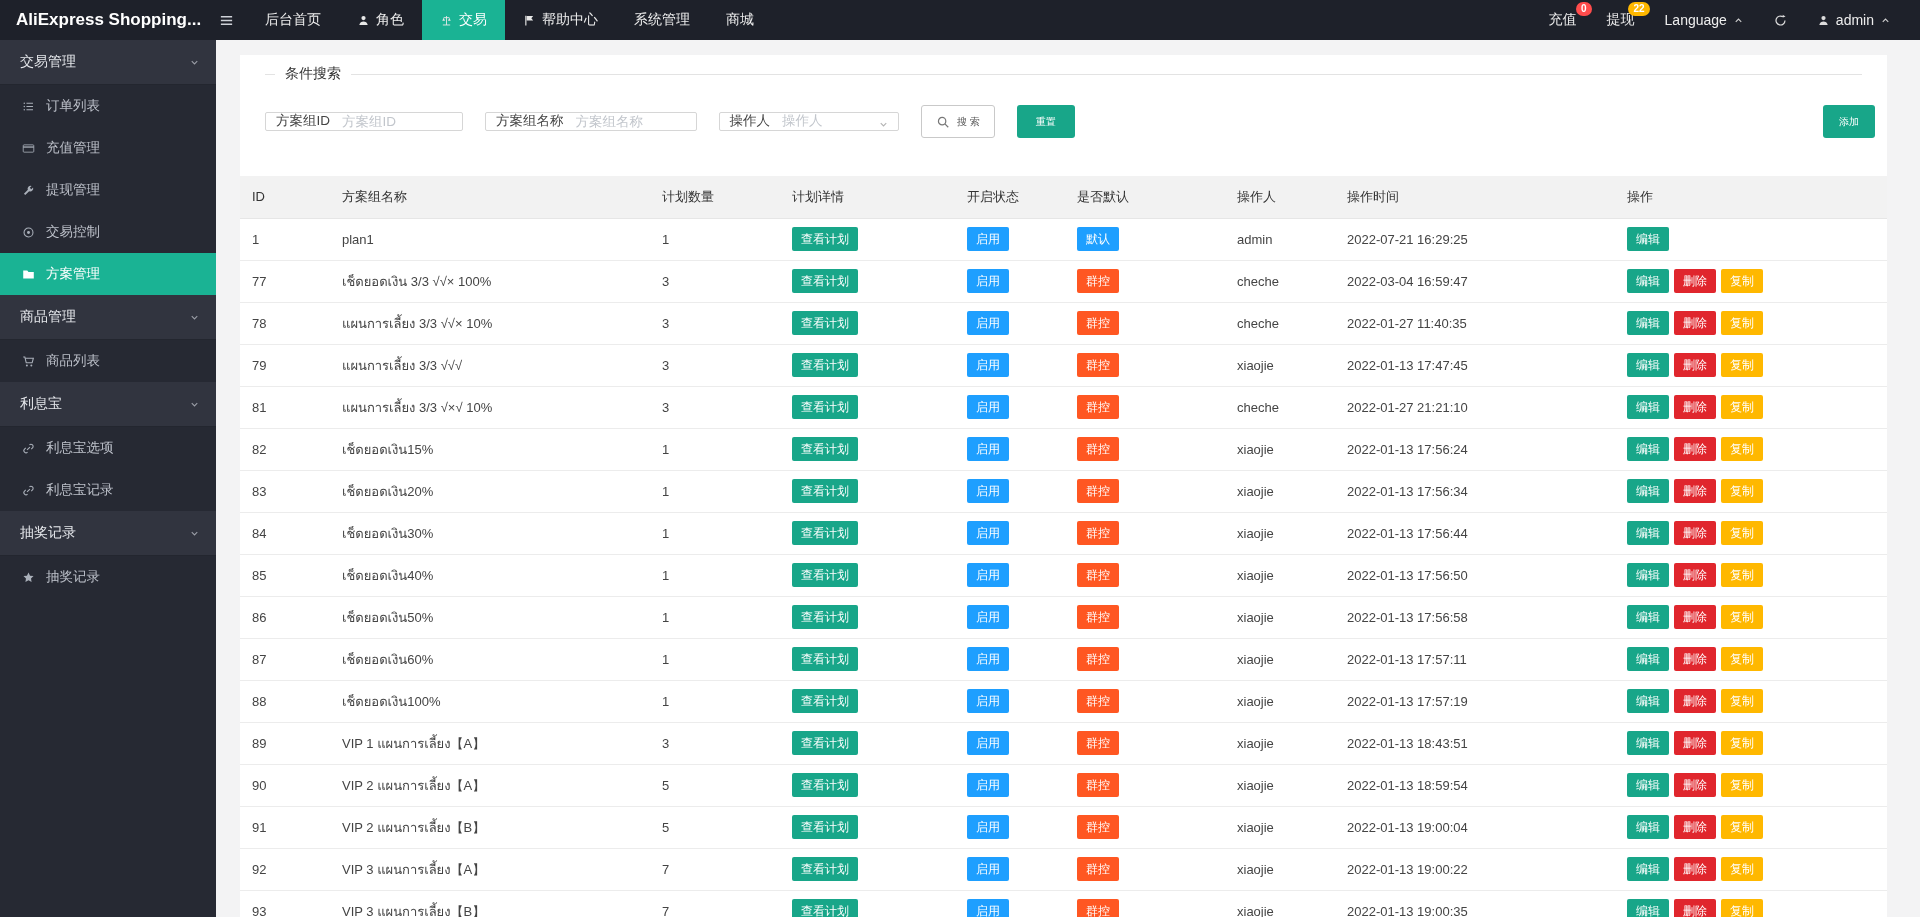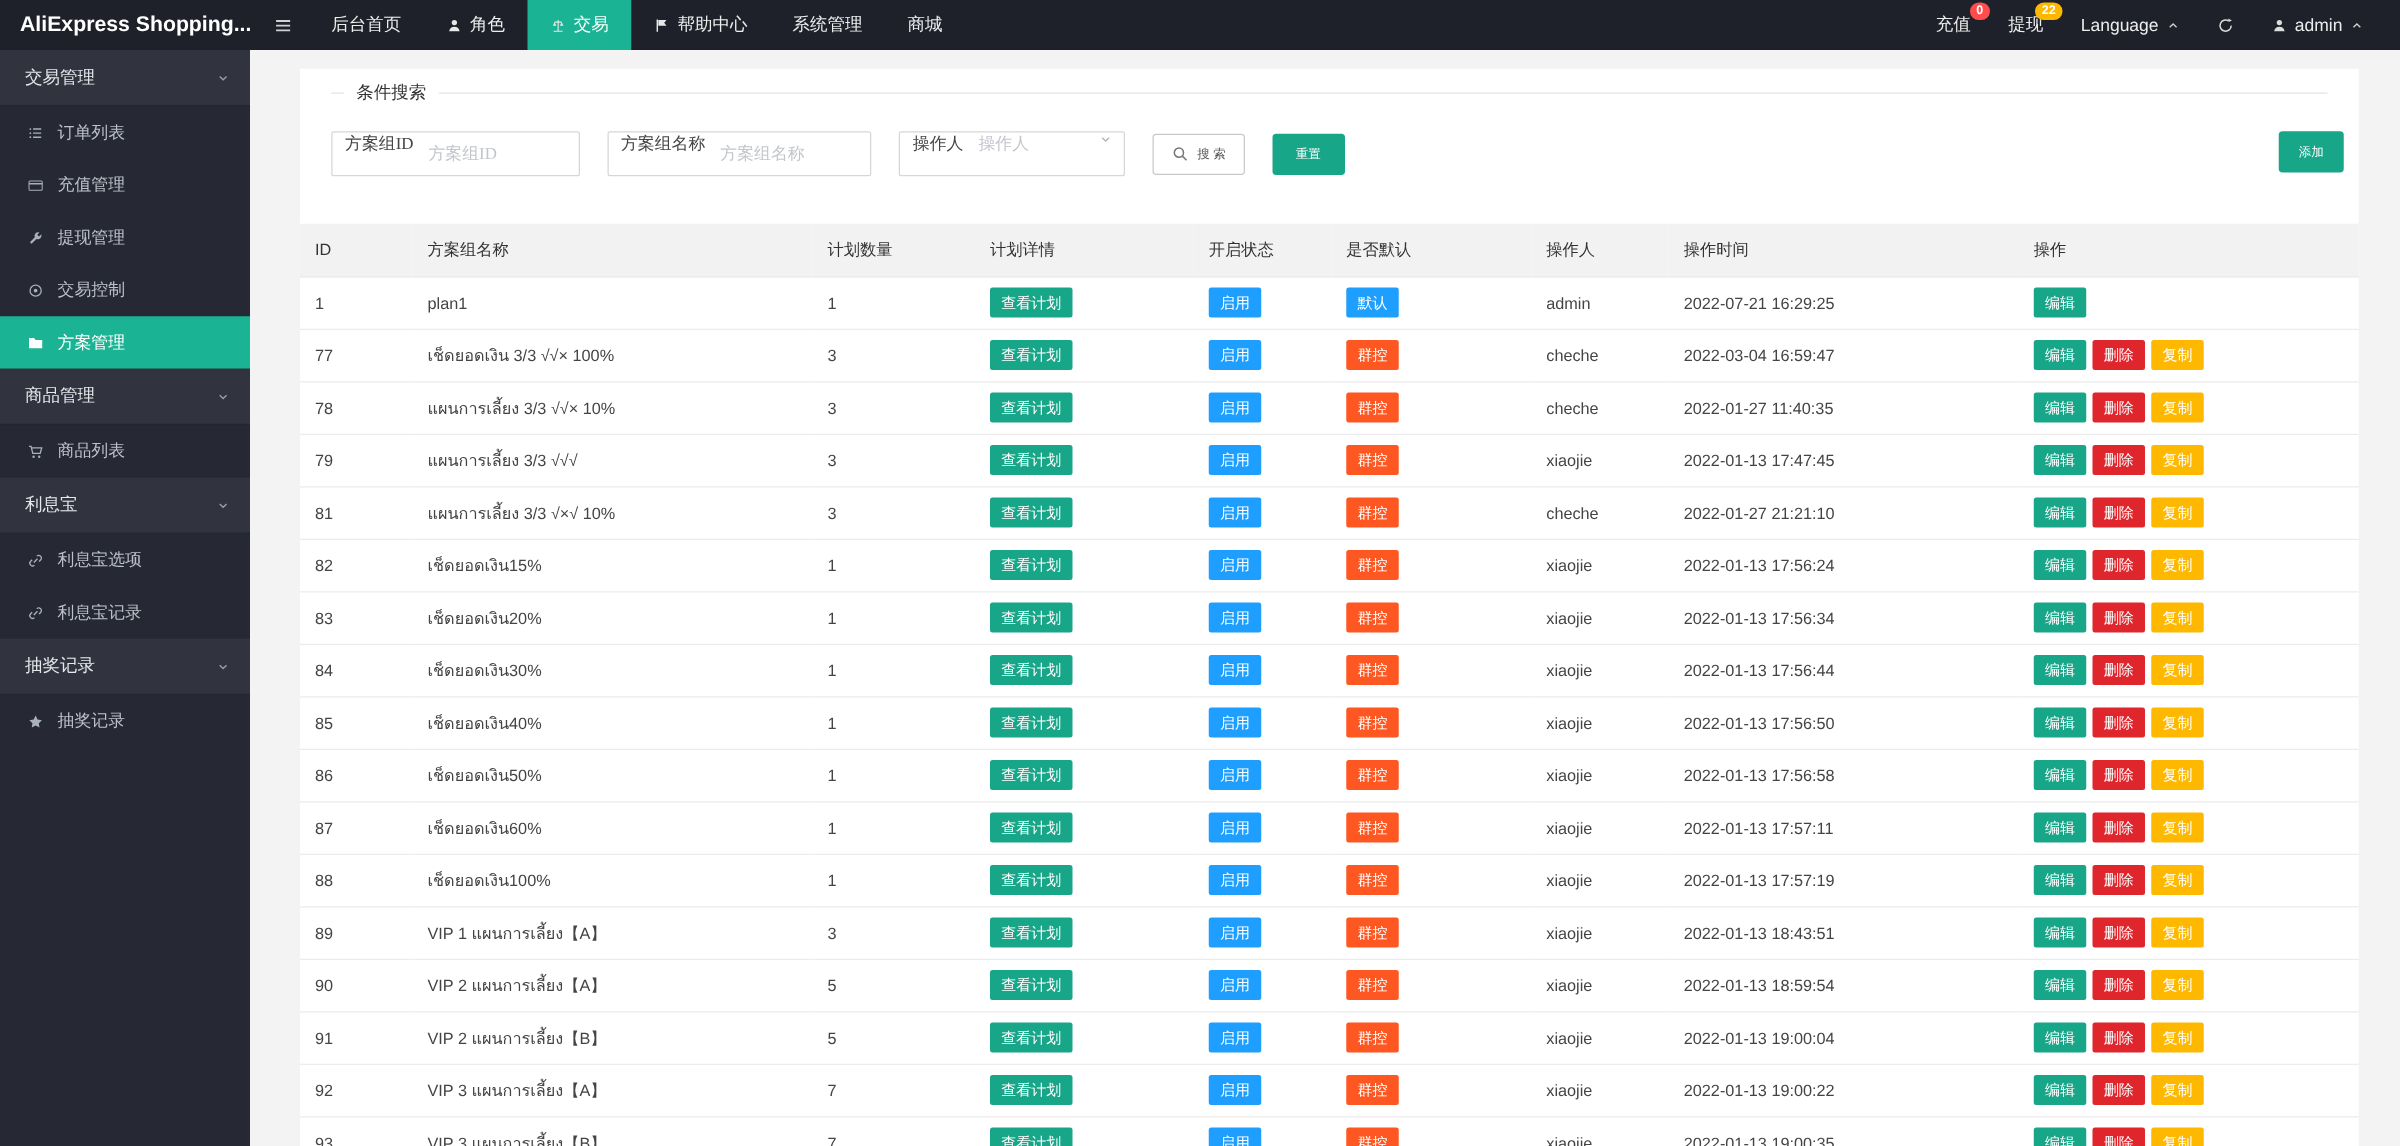--- a/index.html
+++ b/index.html
@@ -27,21 +27,21 @@
   .nav-link { display:flex; align-items:center; gap:6px; padding:0 15px; font-size:14px;
               color:#ededed; position:relative; cursor:pointer; white-space:nowrap; }
   .nav-link .icon { font-size:13px; color:#dcdcdc; }
   .nav-link .chev { font-size:11px; color:#cfcfcf; }
   .badge { position:absolute; top:2px; right:0px; font-size:10px; line-height:1;
            padding:2px 5px; border-radius:9px; color:#fff; font-weight:bold; }
   .badge.red { background:var(--badge-red); }
   .badge.yellow { background:var(--badge-yellow); }
 
   
-  .sidebar { position:absolute; top:40px; left:0; bottom:0; width:200px; background:#262933; }
+  .sidebar { position:absolute; top:40px; left:0; bottom:0; width:216px; background:#262933; }
   .side-group { height:45px; display:flex; align-items:center; padding:0 16px 0 20px;
                 background:#31343f; color:#e5e7eb; font-size:14px; cursor:pointer;
                 border-bottom:1px solid #23262f; }
   .side-group .chev { margin-left:auto; color:#9a9da6; font-size:11px; }
   .side-item { height:42px; display:flex; align-items:center; gap:10px; padding-left:20px;
                color:#bdc1ca; font-size:13.5px; cursor:pointer; }
   .side-item .icon { font-size:13px; width:16px; color:#aab0ba; }
   .side-item.active { background:var(--teal); color:#fff; }
   .side-item.active .icon { color:#fff; }
 
@@ -49,22 +49,22 @@
   .main { position:absolute; left:200px; top:40px; right:0; bottom:0;
           padding:15px 33px 0 40px; overflow:hidden; }
   .card { background:#fff; min-height:1000px; position:relative; }
 
   .search-area { padding:10px 25px 0 25px; }
   fieldset { border:none; border-top:1px solid #e3e3e3; }
   legend { font-size:14px; color:#333; padding:0 10px; margin-left:10px; }
   .form-row { display:flex; align-items:center; margin:22px 0 0 0; padding-bottom:38px;
               gap:22px; position:relative; }
 
-  .input-group { display:inline-flex; align-items:flex-start; height:36px;
-                 border:1px solid #d6d6d6; border-radius:2px; background:#fff;font-family:Liberation Serif, serif; }
+  .input-group { display:inline-flex; align-items:flex-end; height:19px;
+                 border:1px solid #d6d6d6; border-radius:2px; background:#fff; }
   .input-group label { padding:0 4px 0 10px; font-size:13.5px; color:#444; white-space:nowrap; }
   .input-group input { border:none; outline:none; height:100%; font-size:13.5px; color:#333;
                        width:128px; padding:0 8px; font-family:inherit; background:transparent; }
   input::placeholder { color:#c2c6cc; }
   .select-group .select-value { color:#c2c6cc; font-size:13.5px; padding:0 8px; width:104px; }
   .select-group .caret { color:#b3b3b3; font-size:11px; margin-right:9px; }
 
   .btn { height:33px; display:inline-flex; align-items:center; justify-content:center;
          border-radius:3px; font-size:10px; cursor:pointer; border:none;
          font-family:inherit; white-space:nowrap; }

